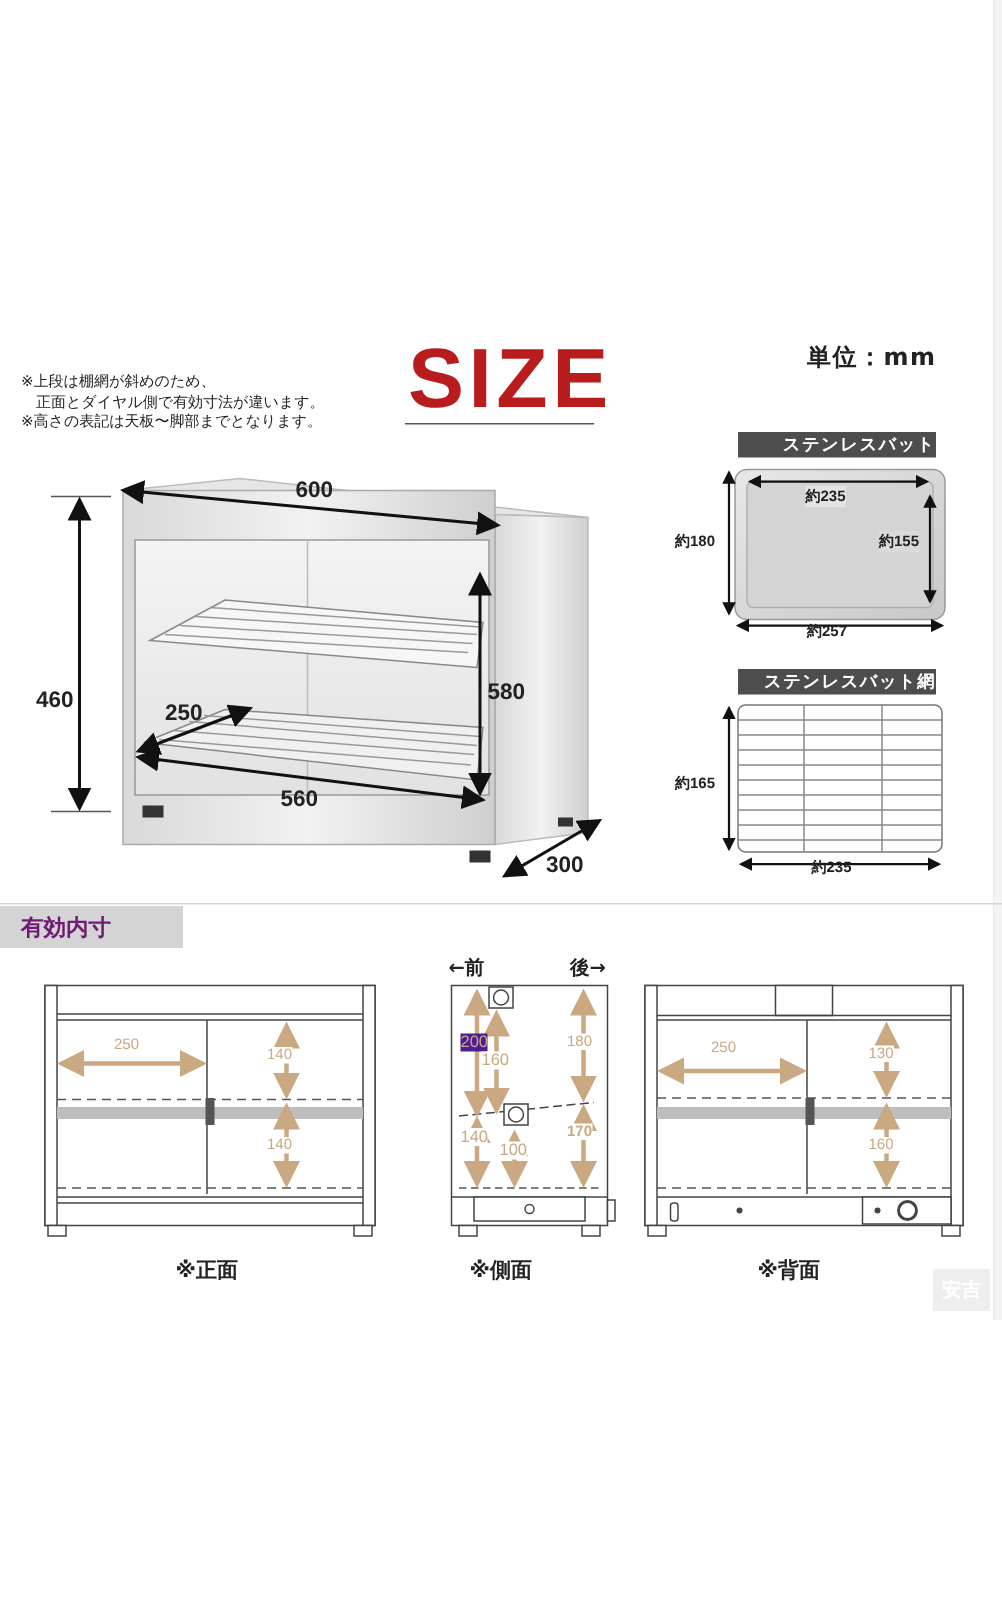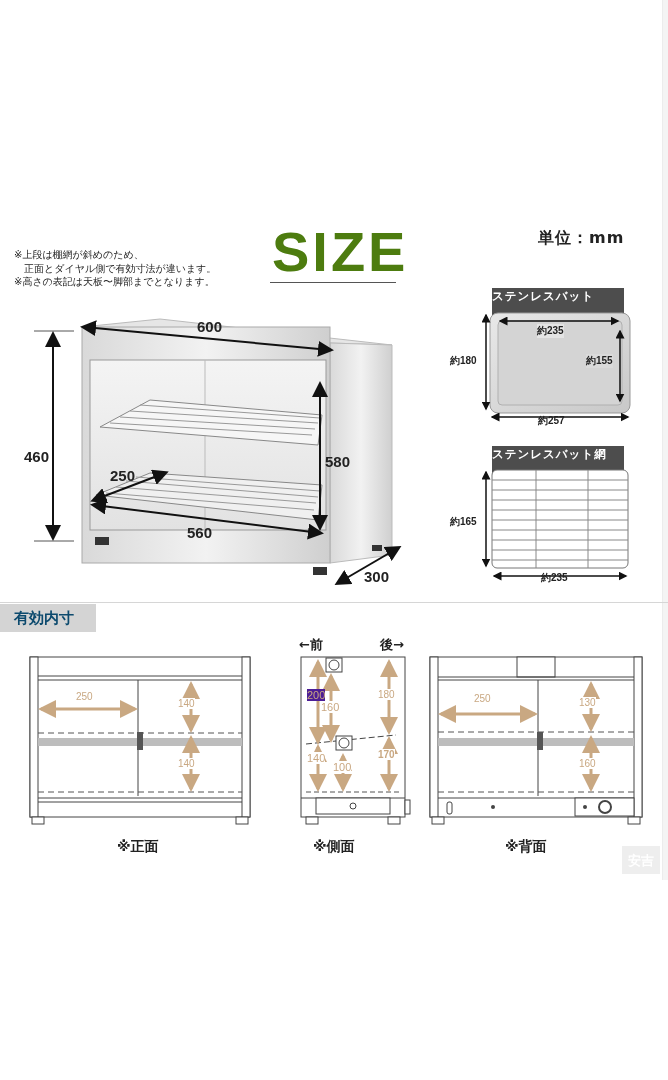--- a/index.html
+++ b/index.html
@@ -1,27 +1,27 @@
 <!DOCTYPE html>
 <html><head>
 <meta charset="utf-8">
 <style>
   html,body{margin:0;padding:0;background:#fff;}
   body{width:668px;height:1080px;position:relative;overflow:hidden;font-family:"DejaVu Sans","Liberation Sans",sans-serif;color:#222;}
   .abs{position:absolute;}
   .scroll-edge{position:absolute;right:0;top:0;width:5px;height:880px;background:#f4f4f4;border-left:1px solid #ececec;}
   .notes{left:14px;top:248px;font-size:10px;line-height:13.5px;color:#222;white-space:pre;}
-  .size-title{left:272px;top:222px;font-family:"Liberation Sans",sans-serif;font-weight:bold;font-size:56px;letter-spacing:3px;color:#4d7c0f;line-height:60px;}
+  .size-title{left:272px;top:222px;font-family:"Liberation Sans",sans-serif;font-weight:bold;font-size:56px;letter-spacing:3px;color:#b91c1c;line-height:60px;}
   .size-underline{left:270px;top:282px;width:126px;height:1px;background:#555;}
   .unit{left:538px;top:228px;font-size:16px;font-weight:bold;color:#222;letter-spacing:1px;}
-  .label-bar{background:#4d4d4d;color:#fff;font-size:11.5px;font-weight:bold;text-align:left;line-height:17px;height:31px;letter-spacing:1px;}
+  .label-bar{background:#4d4d4d;color:#fff;font-size:11.5px;font-weight:bold;text-align:right;line-height:17px;height:17px;letter-spacing:1px;}
   .dim{font-family:"Liberation Sans",sans-serif;font-weight:bold;color:#222;font-size:15px;text-align:right;}
   .dim-sm{font-family:"Liberation Sans",sans-serif;font-weight:bold;color:#222;font-size:10px;}
   .divider{left:0;top:602px;width:668px;height:1px;background:#d6d6d6;}
-  .section-tab{left:0;top:604px;width:96px;height:28px;background:#d4d4d4;font-size:15px;font-weight:bold;line-height:28px;padding-left:14px;box-sizing:border-box;color:#0c4a6e;}
+  .section-tab{left:0;top:604px;width:122px;height:28px;background:#d4d4d4;font-size:15px;font-weight:bold;line-height:28px;padding-left:14px;box-sizing:border-box;color:#701a75;}
   .caption{font-size:14px;font-weight:bold;color:#222;}
   .watermark{left:622px;top:846px;width:38px;height:28px;background:#eeeeee;color:#fff;font-size:13px;font-weight:bold;text-align:center;line-height:30px;}
 </style>
 </head>
 <body>
 
 <div class="scroll-edge"></div>
 
 <div class="abs notes"><span>※上段は棚網が斜めのため、</span>
 <span>　正面とダイヤル側で有効寸法が違います。</span>
@@ -75,21 +75,21 @@
   <line x1="84" y1="22" x2="330" y2="45" stroke="#111" stroke-width="2" marker-start="url(#ah)" marker-end="url(#ah)"></line>
   <line x1="34" y1="26" x2="74" y2="26" stroke="#555"></line>
   <line x1="34" y1="236" x2="74" y2="236" stroke="#555"></line>
   <line x1="53" y1="30" x2="53" y2="232" stroke="#111" stroke-width="2" marker-start="url(#ah)" marker-end="url(#ah)"></line>
   <line x1="320" y1="80" x2="320" y2="222" stroke="#111" stroke-width="2" marker-start="url(#ah)" marker-end="url(#ah)"></line>
   <line x1="94" y1="195" x2="165" y2="168" stroke="#111" stroke-width="2" marker-start="url(#ah)" marker-end="url(#ah)"></line>
   <line x1="94" y1="200" x2="320" y2="228" stroke="#111" stroke-width="2" marker-start="url(#ah)" marker-end="url(#ah)"></line>
   <line x1="338" y1="278" x2="398" y2="243" stroke="#111" stroke-width="2" marker-start="url(#ah)" marker-end="url(#ah)"></line>
 </svg>
 <div class="abs dim" style="left:197px;top:318px">600</div>
-<div class="abs dim" style="left:24px;top:448px">460</div>
+<div class="abs dim" style="left:24px;top:458px">460</div>
 <div class="abs dim" style="left:325px;top:453px">580</div>
 <div class="abs dim" style="left:110px;top:467px">250</div>
 <div class="abs dim" style="left:187px;top:524px">560</div>
 <div class="abs dim" style="left:364px;top:568px">300</div>
 
 <div class="abs label-bar" style="left:492px;top:288px;width:132px">ステンレスバット</div>
 <svg class="abs" style="left:480px;top:305px" width="160" height="118">
   <defs>
     <marker id="ah2" markerWidth="6" markerHeight="6" refX="5" refY="3" orient="auto-start-reverse">
         <path d="M0,0 L6,3 L0,6 z" fill="#111"></path>

